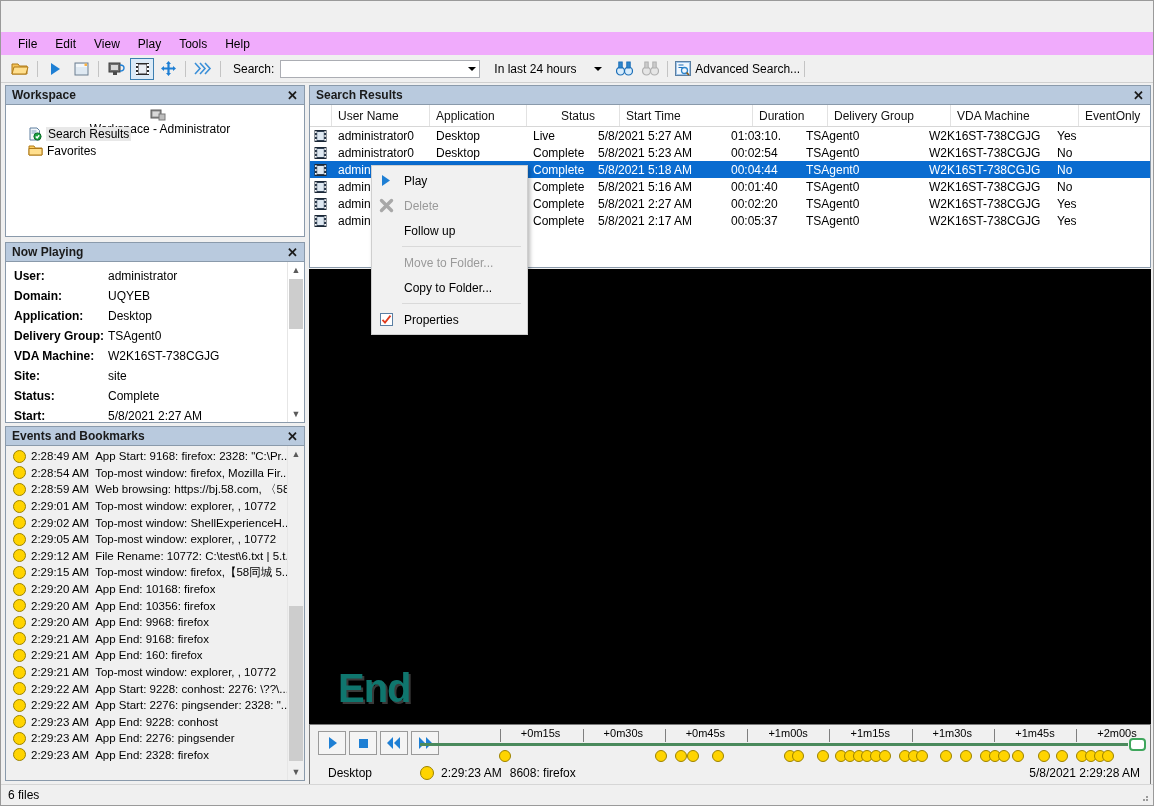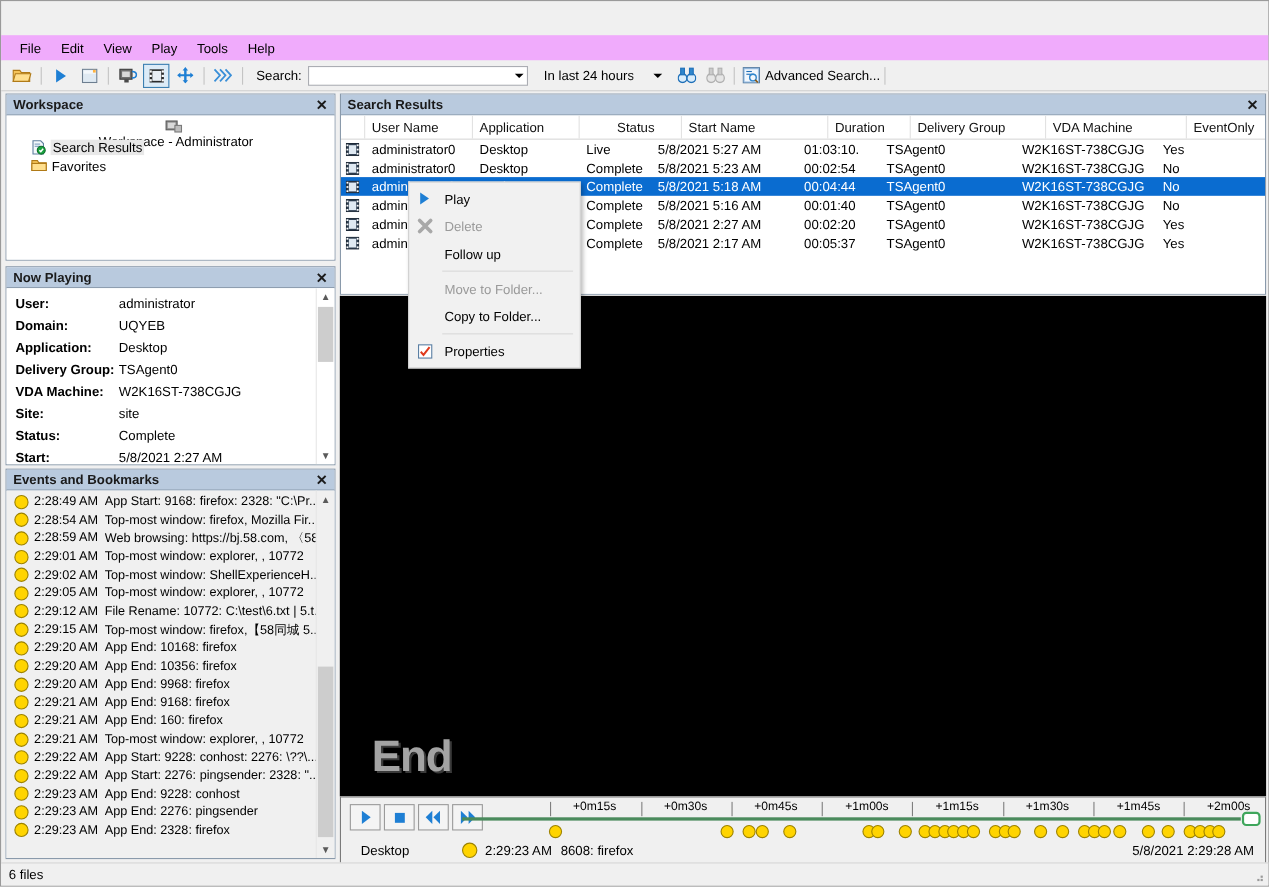--- a/index.html
+++ b/index.html
@@ -153,21 +153,21 @@
   .ctx-item.disabled .ci-label{color:#9a9a9a;}
   .ctx-sep{height:1px;background:#d9d9d9;margin:3px 6px 3px 30px;}
 
   
   #video-area{
     position:absolute;left:308px;top:268px;width:842px;height:455px;background:#000;
     border-left:1px solid #000;box-sizing:border-box;
   }
   #end-text{
     position:absolute;left:28px;top:397px;font-size:40px;font-weight:bold;
-    color:#a3a3a3;font-family:"Liberation Sans",sans-serif;
+    color:#0f766e;font-family:"Liberation Sans",sans-serif;
     text-shadow:2px 2px 0 #3a3a3a;
     letter-spacing:-1px;
   }
 
   
   #player-bar{
     position:absolute;left:308px;top:723px;width:842px;height:62px;
     background:#f0f0f0;border:1px solid #7a7a7a;box-sizing:border-box;
   }
   .transport{position:absolute;left:8px;top:6px;display:flex;gap:3px;}
@@ -539,21 +539,21 @@
     <div class="panel-hdr">
       <span>Search Results</span>
       <span class="pclose">✕</span>
     </div>
     <div class="grid">
       <div class="grid-head" id="grid-head">
           <div class="gh" style="width: 22px; flex: 0 0 auto;"></div>
           <div class="gh" style="width: 98px; flex: 0 0 auto;">User Name</div>
           <div class="gh" style="width: 97px; flex: 0 0 auto;">Application</div>
           <div class="gh" style="width: 65px; flex: 0 0 auto; margin-left: 28px;">Status</div>
-          <div class="gh" style="width: 133px; flex: 0 0 auto;">Start Name</div>
+          <div class="gh" style="width: 133px; flex: 0 0 auto;">Start Time</div>
           <div class="gh" style="width: 75px; flex: 0 0 auto;">Duration</div>
           <div class="gh" style="width: 123px; flex: 0 0 auto;">Delivery Group</div>
           <div class="gh" style="width: 128px; flex: 0 0 auto;">VDA Machine</div>
           <div class="gh" style="width: 75px; flex: 0 0 auto;">EventOnly</div>
         </div>
       <div id="grid-body">
           <div class="grid-row">
             <div class="gc icon">
               <svg width="13" height="12" viewBox="0 0 13 12">
                 <rect x="1" y="0.5" width="11" height="11" fill="#2f3f52" stroke="#1c2836"></rect>

